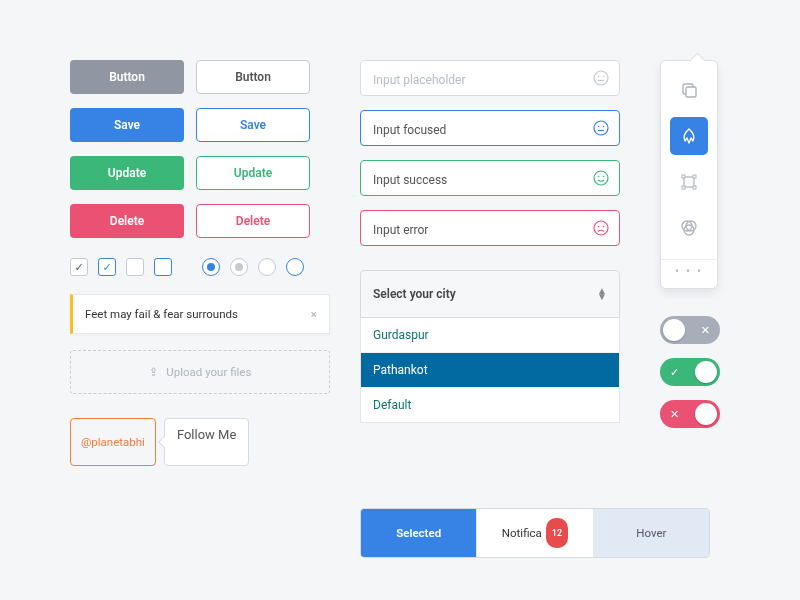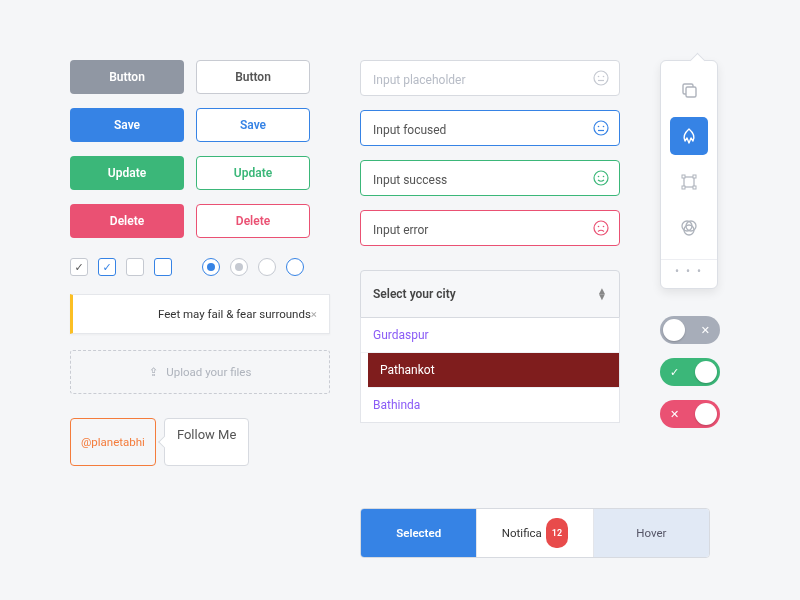--- a/index.html
+++ b/index.html
@@ -45,21 +45,21 @@
   .rd { width: 18px; height: 18px; border: 1.5px solid #c5c9d1; border-radius: 50%; background: #fff; display: flex; align-items: center; justify-content: center; }
   .rd.sel::before { content:""; width:8px; height:8px; border-radius:50%; background:#c5c9d1; }
   .rd.blue { border-color:#3683e5; }
   .rd.blue.sel::before { background:#3683e5; }
 
   
   .alert {
     background: #fff; border: 1px solid #e5e7eb;
     border-left: 3px solid #fbbf24;
     padding: 12px 12px; font-size: 11.5px;
-    display: flex; justify-content: flex-end; align-items: center;
+    display: flex; justify-content: space-between; align-items: center;
     box-shadow: 0 1px 2px rgba(0,0,0,0.04);
     margin-bottom: 16px;
   }
   .alert .close { color:#aaa; cursor:pointer; }
 
   
   .upload {
     border: 1.5px dashed #c9ccd3; border-radius: 3px;
     padding: 14px; text-align: center; color: #aeb3bc;
     font-size: 11.5px; margin-bottom: 24px;
@@ -94,23 +94,23 @@
   .face svg { display:block; }
 
   
   .select {
     width:260px; height:48px; border:1px solid #d7dae0; border-radius:4px 4px 0 0;
     background:#f6f7f9; padding:0 12px; font-weight:600; font-size:12px; color:#444;
     display:flex; align-items:center; justify-content:space-between; margin-top:10px;
   }
   .updown { font-size:10px; color:#888; line-height:6px; }
   .dropdown { width:260px; border:1px solid #e3e5ea; border-top:none; background:#fff; }
-  .opt { padding:10px 12px; font-size:12px; color:#8b5cf6; border-bottom:1px solid #f0f1f4; }
+  .opt { padding:10px 12px; font-size:12px; color:#0f766e; border-bottom:1px solid #f0f1f4; }
   .opt:last-child { border-bottom:none; }
-  .opt.sel { background:#7f1d1d; color:#fff;margin-left:7px; }
+  .opt.sel { background:#0369a1; color:#fff; }
 
   
   .tabs { display:flex; width:350px; position:absolute; left:360px; top:508px; border:1px solid #d7dae0; border-radius:4px; overflow:hidden; background:#fff; }
   .tab { flex:1; text-align:center; padding:9px 0; font-size:11.5px; border-right:1px solid #e3e5ea; display:flex; align-items:center; justify-content:center; gap:4px;}
   .tab:last-child { border-right:none; }
   .tab.selected { background:#3683e5; color:#fff; font-weight:600; }
   .tab.hover { background:#e1e9f5; color:#556; }
   .badge { background:#e84b4b; color:#fff; border-radius:10px; padding:10px 6px; font-size:9px; font-weight:600; }
 
   
@@ -235,21 +235,21 @@
       </span>
     </div>
 
     <div class="select">
       <span>Select your city</span>
       <span class="updown">▲<br>▼</span>
     </div>
     <div class="dropdown">
       <div class="opt">Gurdaspur</div>
       <div class="opt sel">Pathankot</div>
-      <div class="opt">Bathinda</div>
+      <div class="opt">Default</div>
     </div>
   </div>
 </div>
 
 <div class="tabs">
   <div class="tab selected">Selected</div>
   <div class="tab">
     <span>Notifica</span>
     <span class="badge">12</span>
   </div>

